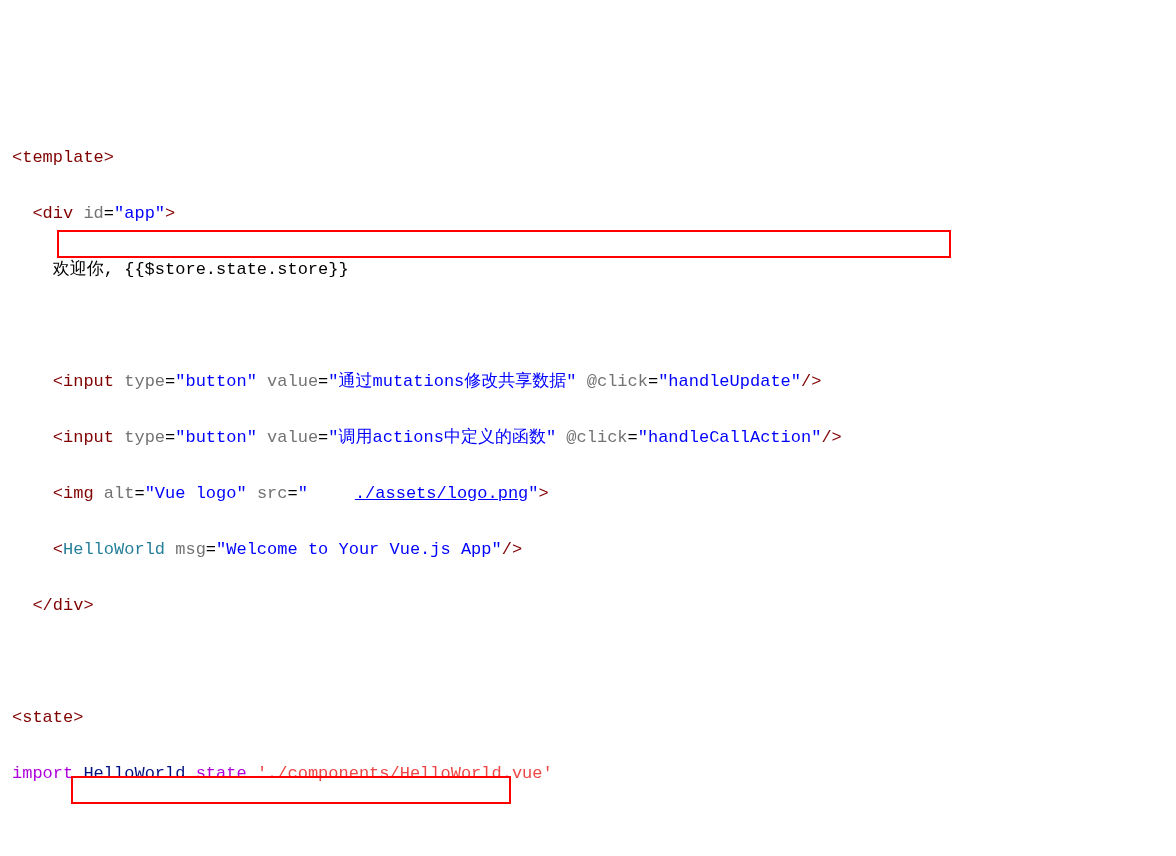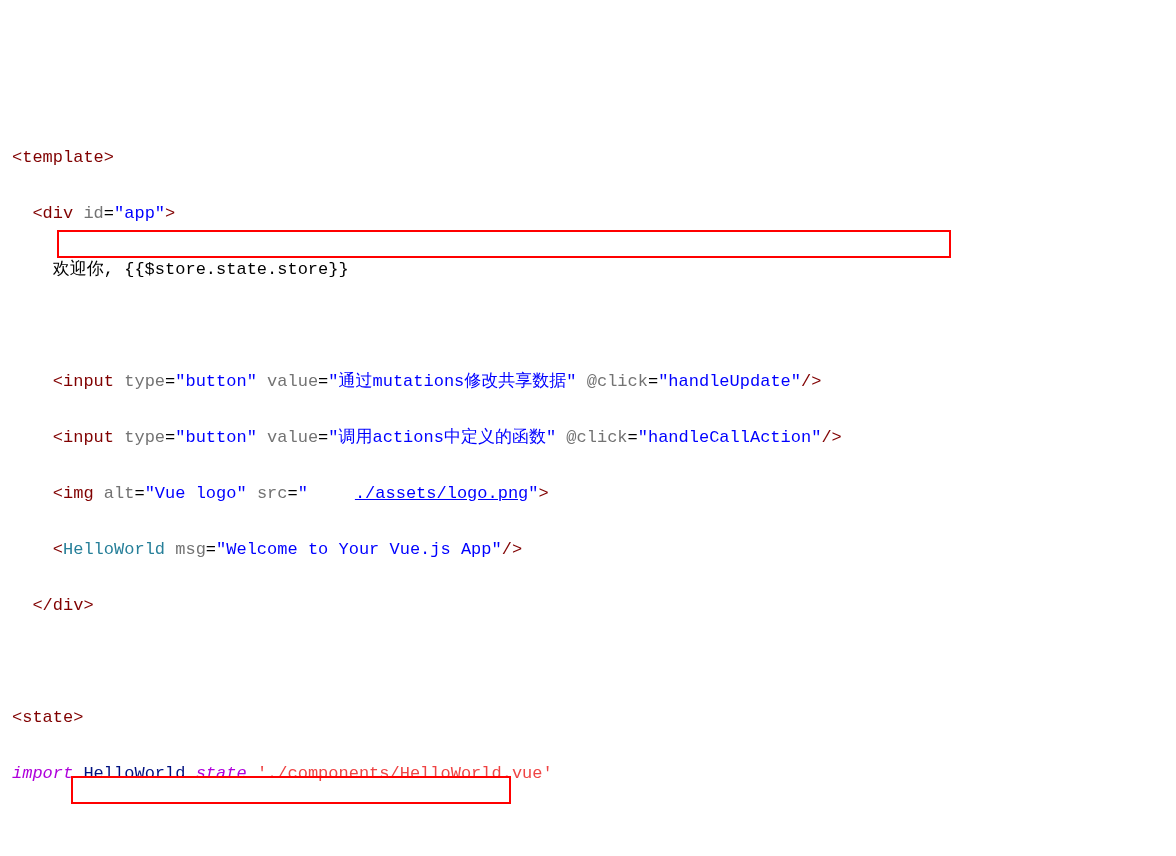--- a/index.html
+++ b/index.html
@@ -15,21 +15,21 @@
     }
     .code-container { position: relative; }
     .line { padding-left: 12px; position: relative; }
     
     .maroon { color: #800000; }
     .darkred { color: #ef4444; font-family: Liberation Mono, monospace; }
     .blue { color: #0000ff; }
     .red { color: #737373; }
     .navy { color: #001080; }
     .teal { color: #267f99; }
-    .purple { color: #af00db; font-style: italic; }
+    .purple { color: #af00db; }
     .black { color: #000; }
     
     .underline { text-decoration: underline; margin-left: 47px; }
     
     .hl-box-1 {
       position: absolute;
       border: 2px solid #ff0000;
       left: 57px;
       top: 114px;
       width: 894px;

